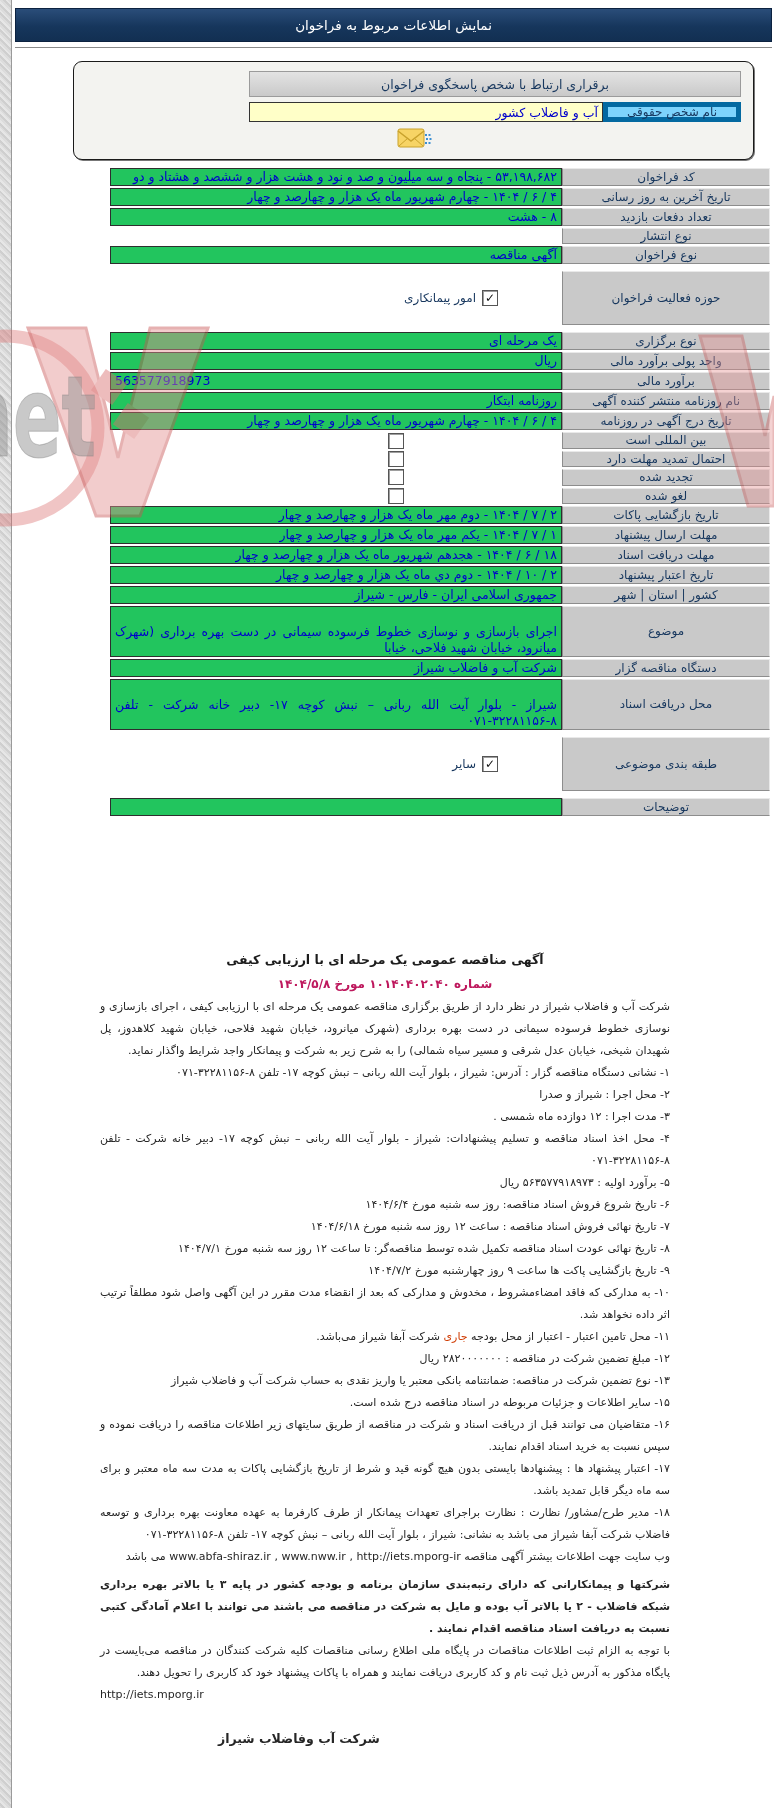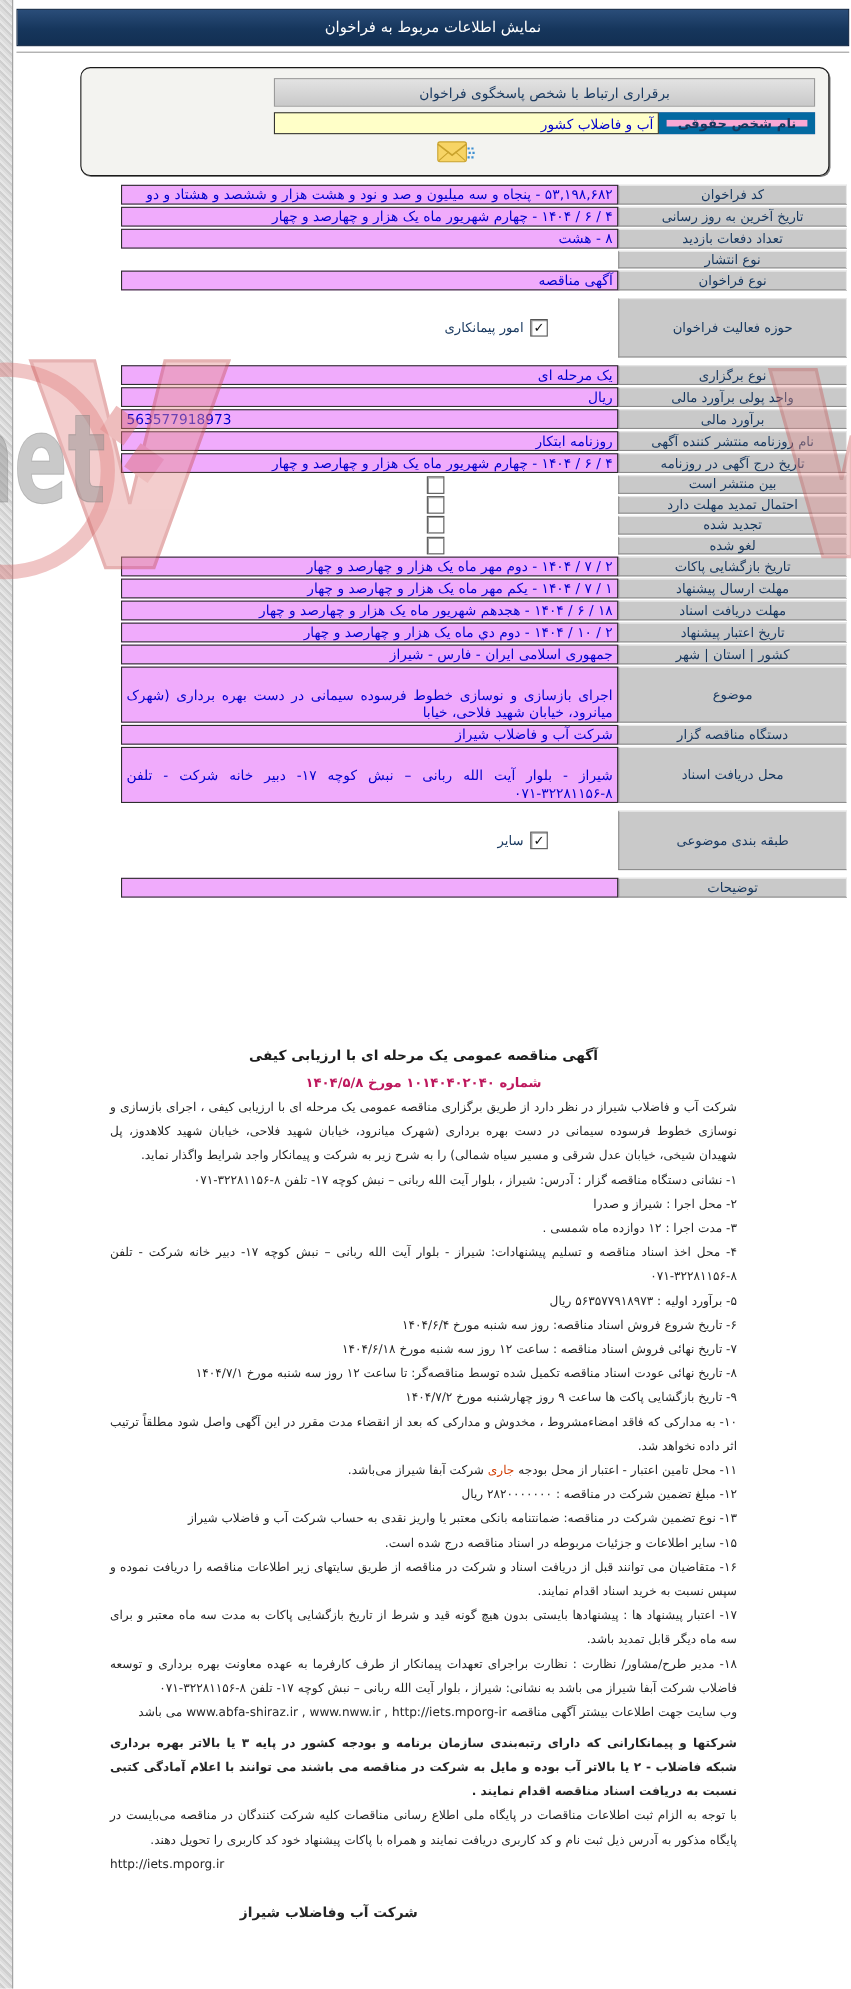--- a/index.html
+++ b/index.html
@@ -33,41 +33,41 @@
     box-shadow:1px 1px 0 #777;
   }
   .contact-inner{width:492px;}
   .contact-header{
     height:24px;background:linear-gradient(#e3e3e3,#c9c9c9);
     border:1px solid #9b9b9b;color:#17375e;font-size:12.5px;
     display:flex;align-items:center;justify-content:center;
   }
   .contact-row{display:flex;margin-top:5px;height:20px;}
   .contact-label{
-    width:128px;background:#f9a8d4;border:7px solid #0369a1;
-    color:#17375e;font-size:12px;display:flex;align-items:center;justify-content:center;font-weight:bold;
+    width:128px;background:#7dd3fc;border:5px solid #0369a1;
+    color:#17375e;font-size:12px;display:flex;align-items:center;justify-content:center;
   }
   .contact-field{
     flex:1;background:#ffffc8;border:1px solid #333;
     color:#0000cc;font-size:12.5px;display:flex;align-items:center;padding:0 4px;
   }
   .envelope-wrap{position:absolute;left:0;right:0;bottom:2px;display:flex;justify-content:center;}
 
   
   .form{margin:8px 4px 0 0;width:660px;margin-right:4px;}
   .frow{display:flex;margin-bottom:2px;align-items:stretch;}
   .flabel{
     width:206px;background:#c9c9c9;
     border-top:1px solid #e9e9e9;border-right:1px solid #e9e9e9;
     border-bottom:1px solid #8d8d8d;border-left:1px solid #8d8d8d;
     color:#17375e;font-size:12px;display:flex;align-items:center;justify-content:center;
     text-align:left;line-height:1.2;
   }
   .fval{
-    flex:1;background:#f0abfc;border:1px solid #2e2e2e;color:#0000cc;
+    flex:1;background:#22c55e;border:1px solid #2e2e2e;color:#0000cc;
     font-size:12.5px;padding:0 4px;display:flex;align-items:center;justify-content:flex-start;
     line-height:16px;min-height:16px;
   }
   .fval.wrap2{display:block;padding-top:17px;text-align:justify;}
   .fval.ltrleft{direction:ltr;text-align:left;justify-content:flex-start;}
   .frow.tall{height:54px;}
   .frow.tall .flabel{height:auto;}
   .fcheckarea{flex:1;display:flex;align-items:center;justify-content:flex-start;gap:6px;}
   .fcheckarea.group{padding-right:64px;}
   .fcheckarea.plain{padding-right:158px;}
@@ -174,21 +174,21 @@
       </div>
       <div class="frow">
         <div class="flabel">نام روزنامه منتشر کننده آگهی</div>
         <div class="fval">روزنامه ابتکار</div>
       </div>
       <div class="frow">
         <div class="flabel">تاریخ درج آگهی در روزنامه</div>
         <div class="fval">۴ / ۶ / ۱۴۰۴ - چهارم شهریور ماه یک هزار و چهارصد و چهار</div>
       </div>
       <div class="frow">
-        <div class="flabel">بین منتشر است</div>
+        <div class="flabel">بین المللی است</div>
         <div class="fcheckarea plain">
           <span class="cbox"></span>
         </div>
       </div>
       <div class="frow">
         <div class="flabel">احتمال تمدید مهلت دارد</div>
         <div class="fcheckarea plain">
           <span class="cbox"></span>
         </div>
       </div>

